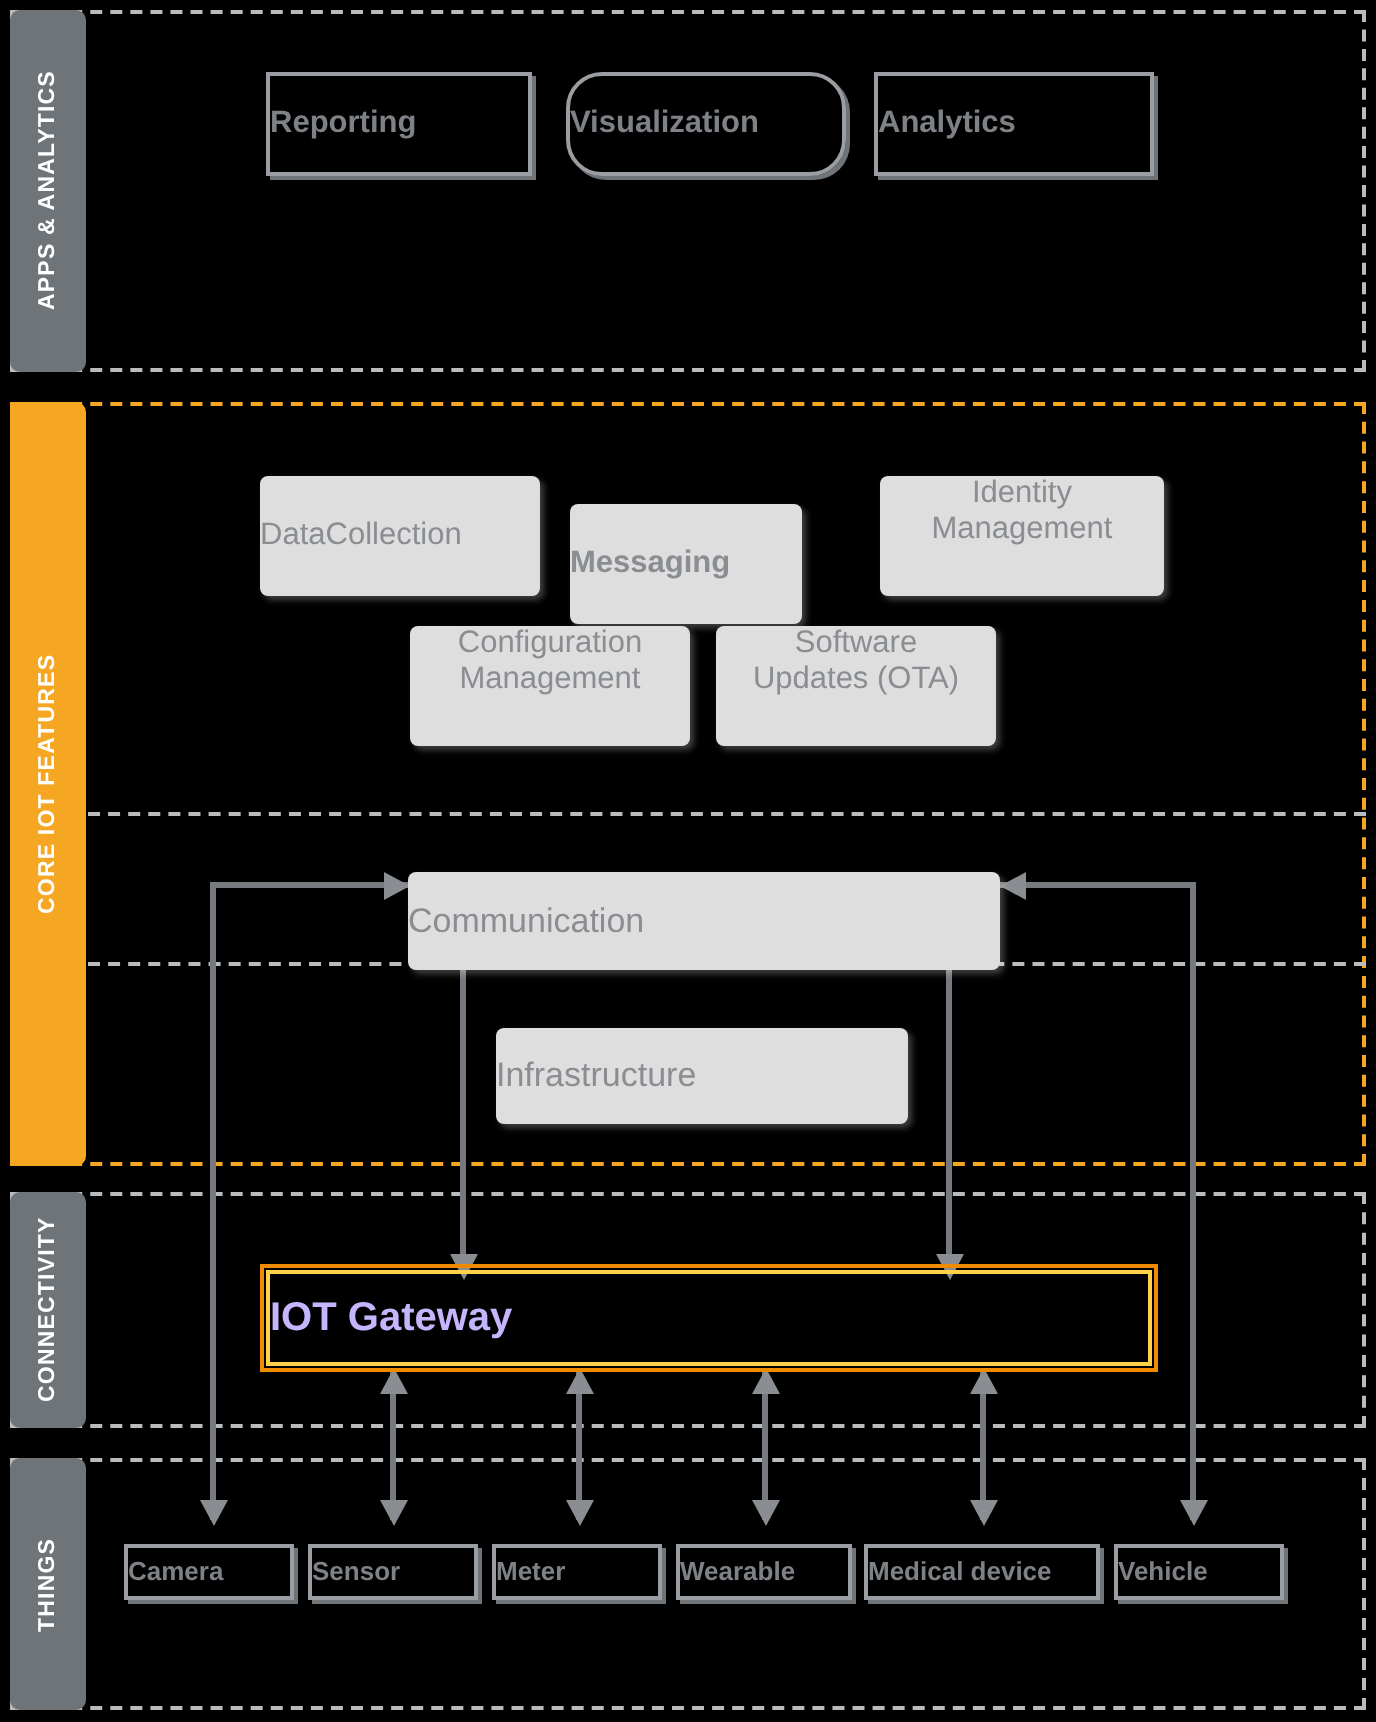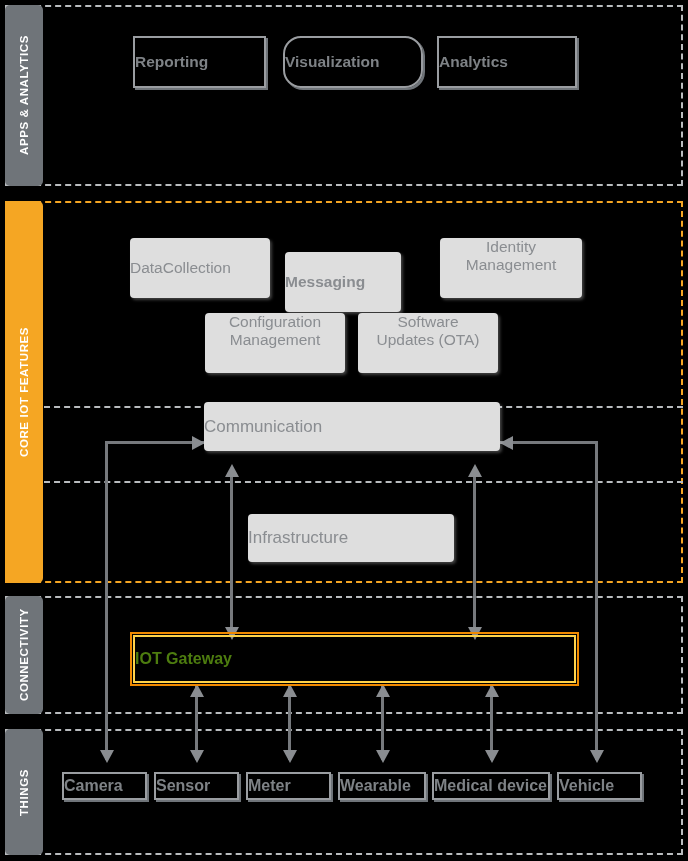--- a/index.html
+++ b/index.html
@@ -58,26 +58,26 @@
     border-radius: 4px;
     color: #8a8d91;
     box-shadow: 2px 2px 3px rgba(255,255,255,.25);
   }
   
   .node.gateway {
     background: transparent;
     border: 2px solid #ffd24a;
     outline: 2px solid #f08a00;
     outline-offset: 1px;
-    color: #4d7c0f;
-    font-weight: bold;
-    font-size: 16px;
+    color: #c4b5fd;
+    font-weight: bold;
+    font-size: 20px;
   }
   .node.thing {
-    font-size: 16px;
+    font-size: 13px;
     font-weight: bold;
   }
 
   
   .vline, .hline {
     position: absolute;
     background: #76797d;
   }
   .vline { width: 3px; }
   .hline { height: 3px; }
@@ -190,21 +190,21 @@
   </div>
   <div class="node filled" style="left:205px; top:313px; width:140px; height:60px; flex-direction:column;">
     <span>Configuration</span>
     <span>Management</span>
   </div>
   <div class="node filled" style="left:358px; top:313px; width:140px; height:60px; flex-direction:column;">
     <span>Software</span>
     <span>Updates (OTA)</span>
   </div>
 
-  <div class="node filled" style="left:204px; top:402px; width:296px; height:49px; font-size:17px;">
+  <div class="node filled" style="left:204px; top:436px; width:296px; height:49px; font-size:17px;">
     <span>Communication</span>
   </div>
   <div class="node filled" style="left:248px; top:514px; width:206px; height:48px; font-size:17px;">
     <span>Infrastructure</span>
   </div>
 
   <div class="node gateway" style="left:133px; top:635px; width:443px; height:48px;">
     <span>IOT Gateway</span>
   </div>
 

